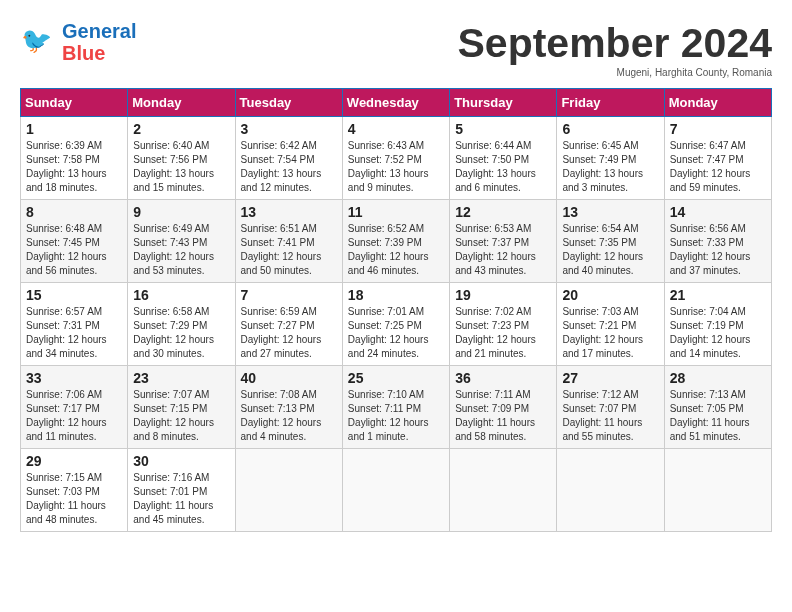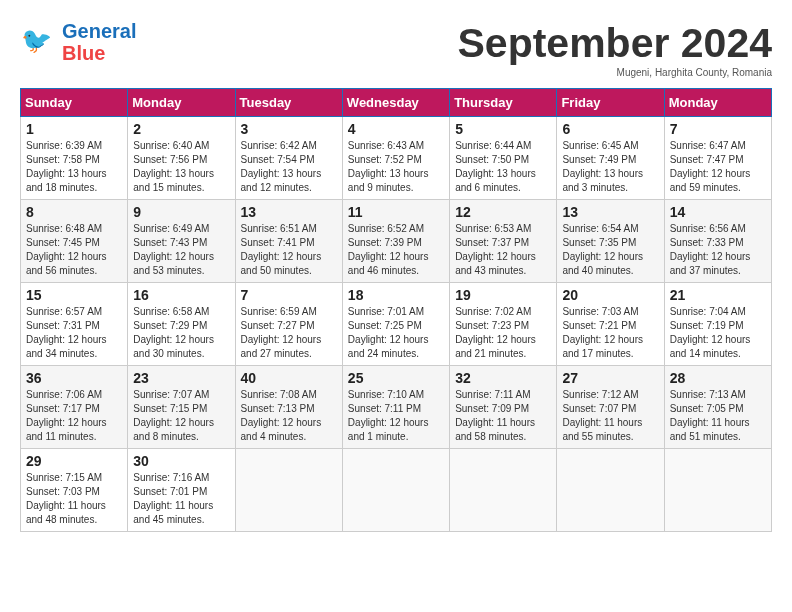--- a/index.html
+++ b/index.html
@@ -291,21 +291,21 @@
         <span class="day-num">21</span>
         <div class="day-info">
           Sunrise: 7:04 AM<br>
           Sunset: 7:19 PM<br>
           Daylight: 12 hours and 14 minutes.
         </div>
       </td>
       </tr>
       <tr>
         <td>
-        <span class="day-num">36</span>
+        <span class="day-num">33</span>
         <div class="day-info">
           Sunrise: 7:06 AM<br>
           Sunset: 7:17 PM<br>
           Daylight: 12 hours and 11 minutes.
         </div>
       </td>
         <td>
         <span class="day-num">23</span>
         <div class="day-info">
           Sunrise: 7:07 AM<br>
@@ -323,21 +323,21 @@
       </td>
         <td>
         <span class="day-num">25</span>
         <div class="day-info">
           Sunrise: 7:10 AM<br>
           Sunset: 7:11 PM<br>
           Daylight: 12 hours and 1 minute.
         </div>
       </td>
         <td>
-        <span class="day-num">32</span>
+        <span class="day-num">36</span>
         <div class="day-info">
           Sunrise: 7:11 AM<br>
           Sunset: 7:09 PM<br>
           Daylight: 11 hours and 58 minutes.
         </div>
       </td>
         <td>
         <span class="day-num">27</span>
         <div class="day-info">
           Sunrise: 7:12 AM<br>

